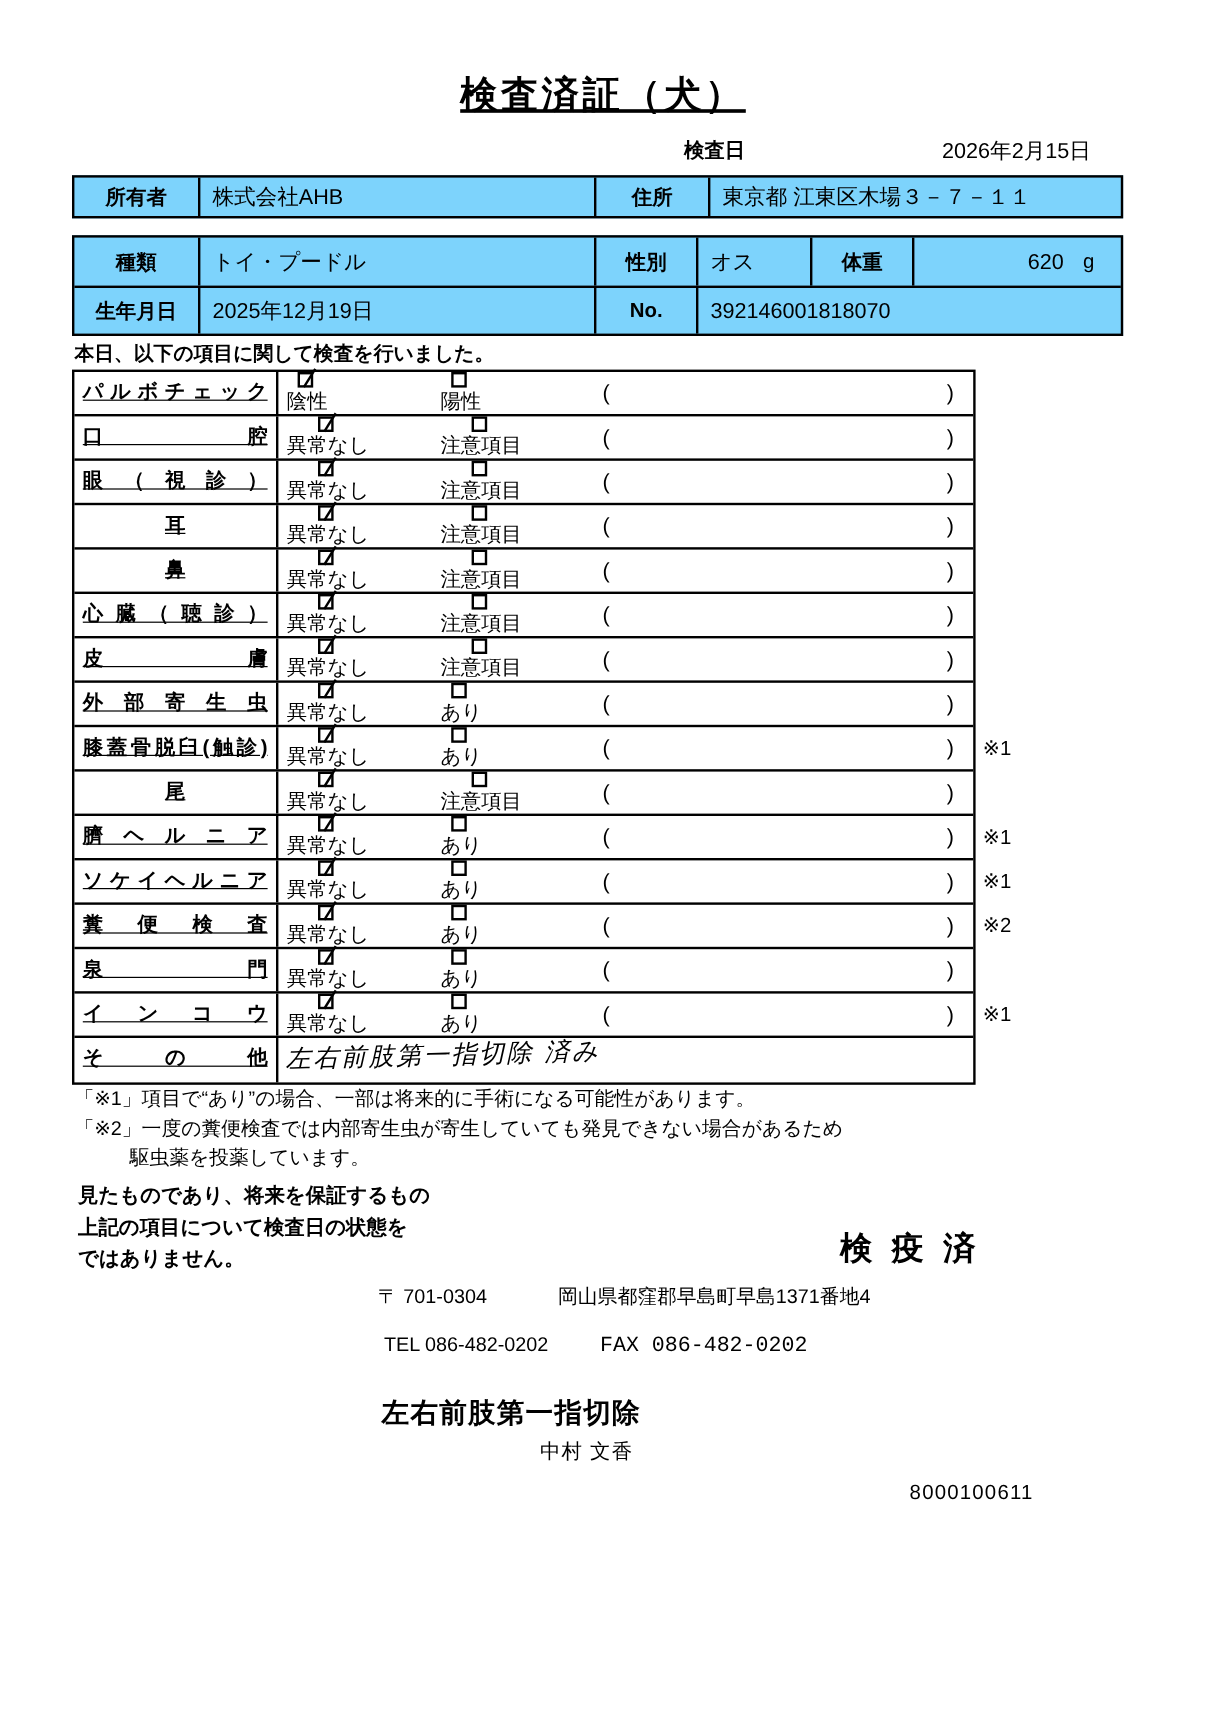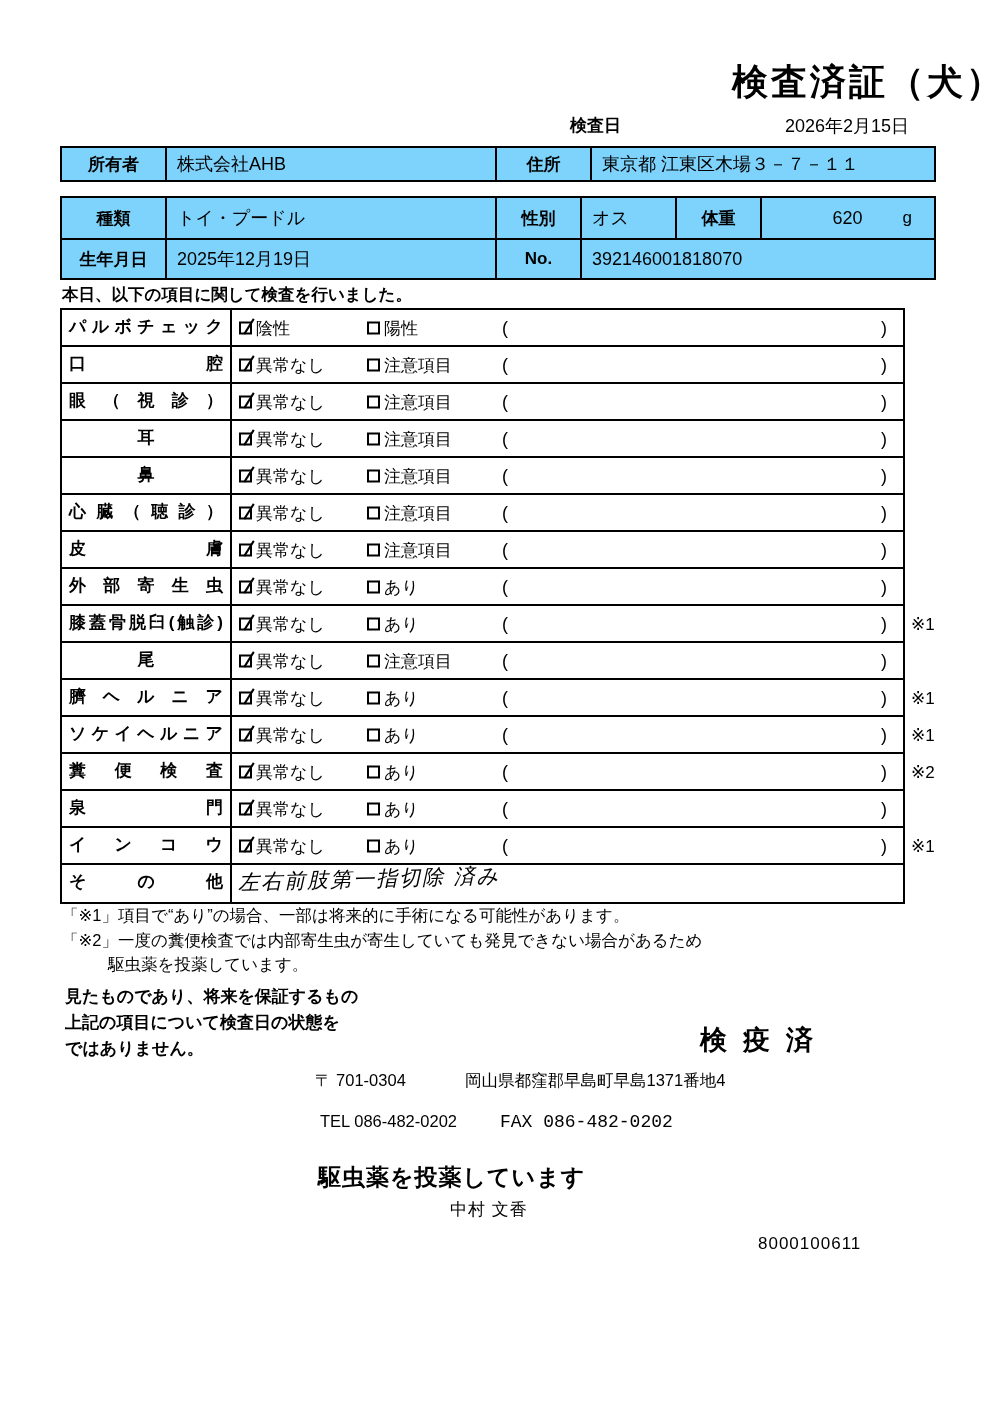--- a/index.html
+++ b/index.html
@@ -5,57 +5,57 @@
   * { margin:0; padding:0; box-sizing:border-box; }
   html,body { background:#e8e8e8; }
   body { font-family:"Liberation Sans","DejaVu Sans",sans-serif; color:#000; }
   .page {
     position:relative; width:1005px; height:1426px; background:#fff;
     margin:0 auto; overflow:hidden;
   }
   .abs { position:absolute; }
 
   
-  .title { top:58px; left:0; width:100%; text-align:right;
-    font-size:36px; font-weight:700; letter-spacing:3px; }
+  .title { top:58px; left:0; width:100%; text-align:center;
+    font-size:31px; font-weight:700; letter-spacing:3px;text-decoration:underline; }
 
   
   .date-label { top:114px; left:570px; font-size:17px; font-weight:600; }
   .date-value { top:114px; left:785px; font-size:18px; }
 
   
   .tbl { border:2px solid #000; background:#7dd3fc; }
   .trow { display:flex; }
   .trow + .trow { border-top:2px solid #000; }
   .cell { border-right:2px solid #000; display:flex; align-items:center; overflow:hidden; }
   .cell:last-child { border-right:none;text-align:right; }
   .cell.lab { justify-content:center; font-size:17px; font-weight:600; }
   .cell.val { padding-left:10px; font-size:18px; }
   .t1 { top:146px; left:60px; width:876px; }
   .t1 .trow { height:32px; }
   .t2 { top:196px; left:60px; width:876px; }
   .t2 .trow { height:40px; }
   .w105{width:105px;} .w330{width:330px;} .w95{width:95px;} .w85{width:85px;} .flex1{flex:1;}
   .weight-cell { flex:1; display:flex; align-items:center; justify-content:flex-end;
-    padding-right:22px; font-size:18px;gap:24px; }
+    padding-right:22px; font-size:18px; }
   .weight-cell .unit { margin-left:16px; font-size:17px; }
 
   .intro { top:284px; left:62px; font-size:16.5px; font-weight:600; }
 
   
-  .exam { top:308px; left:60px; width:845px; border:2px solid #000; }
+  .exam { top:308px; left:60px; width:753px; border:2px solid #000;text-decoration:underline; }
   .exam-row { display:flex; height:37px; border-bottom:2px solid #000; position:relative; }
   .exam-row:last-child { border-bottom:none; }
   .exam-label { width:170px; border-right:2px solid #000; padding:0 7px;
     font-size:17px; font-weight:600; line-height:34px;
     text-align:justify; text-align-last:justify; overflow:hidden; white-space:nowrap; }
   .exam-label.single { text-align:center; text-align-last:center; }
   .exam-content { flex:1; position:relative; font-size:17px; }
   .opt { position:absolute; top:50%; transform:translateY(-50%); white-space:nowrap;
-    display:flex; align-items:center; }
+    display:flex; align-items:center;flex-direction:column; }
   .opt1 { left:7px; } .opt2 { left:135px; }
   .cb { position:relative; display:inline-block; width:13px; height:13px;
     border:2px solid #000; margin-right:4px; flex:0 0 auto; }
   .cb.checked::after { content:""; position:absolute; width:2px; height:18px;
     background:#000; left:7px; top:-6px; transform:rotate(32deg); }
   .paren { position:absolute; top:50%; transform:translateY(-50%); font-size:18px; }
   .paren-open { left:270px; } .paren-close { right:16px; }
   .mark { position:absolute; left:100%; margin-left:8px; top:50%;
     transform:translateY(-50%); font-size:17px; white-space:nowrap; }
   .handwriting { position:absolute; left:6px; top:0px;
@@ -411,17 +411,17 @@
     <div>上記の項目について検査日の状態を</div>
     <div>ではありません。</div>
   </div>
 
   <div class="abs stamp">検疫済</div>
 
   <div class="abs postal">〒 701-0304</div>
   <div class="abs cl-addr">岡山県都窪郡早島町早島1371番地4</div>
   <div class="abs tel">TEL 086-482-0202</div>
   <div class="abs fax">FAX 086-482-0202</div>
-  <div class="abs cl-name">駆虫薬を投薬しています</div>
+  <div class="abs cl-name">左右前肢第一指切除</div>
   <div class="abs cl-staff">中村 文香</div>
   <div class="abs serial">8000100611</div>
 
 </div>
 
 </body></html>

